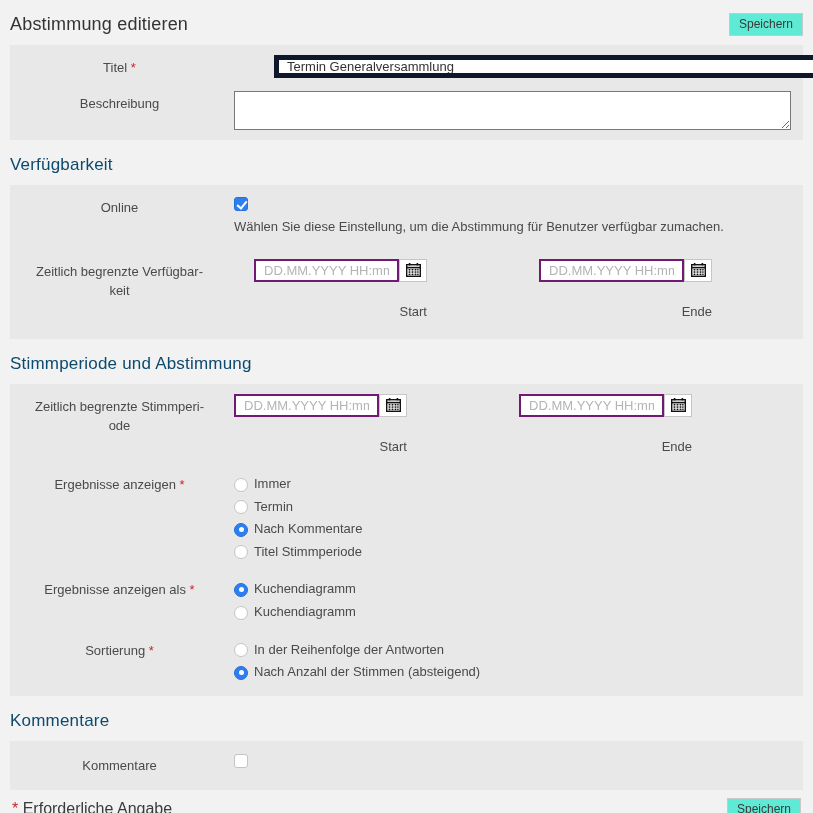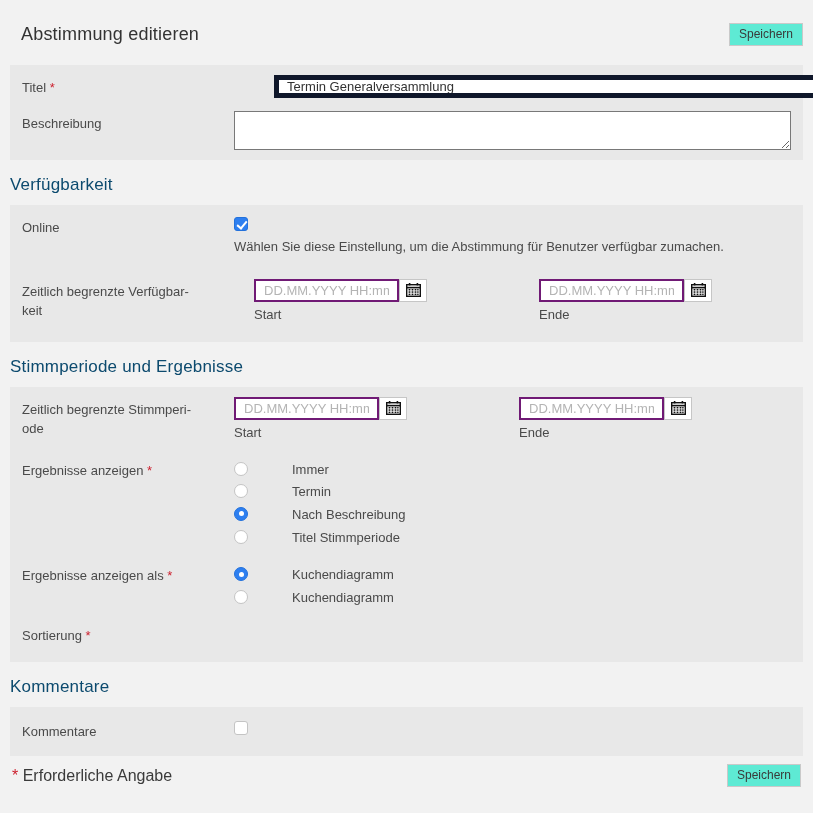--- a/index.html
+++ b/index.html
@@ -11,39 +11,39 @@
     font-size: 13px;
     color: #4a4a4a;
     overflow: hidden;
   }
   .page { padding: 0 10px; }
 
   .topbar {
     display: flex; justify-content: space-between; align-items: center;
     padding: 13px 0 9px 0;
   }
-  .page-title { font-size: 18px; font-weight: 400; color: #333; margin: 11px; letter-spacing: 0.2px; }
+  .page-title { font-size: 18px; font-weight: 400; color: #333; margin: 0; letter-spacing: 0.2px; }
 
   .btn {
     background: #5eead4; border: 1px solid #c9c9c9; color: #3a3a3a;
     font-family: "Liberation Sans", sans-serif; font-size: 12px;
     padding: 4px 9px; cursor: pointer; line-height: 1.1;
   }
 
   .panel { background: #e8e8e8; padding: 10px 12px; }
 
   .section-heading {
     font-size: 17px; font-weight: 400; color: #0c4a6e;
     margin: 15px 0 10px 0; letter-spacing: 0.2px;
   }
 
   .row { display: flex; align-items: flex-start; }
   .row + .row { margin-top: 14px; }
   .lbl {
-    flex: none; width: 195px; text-align: left;
+    flex: none; width: 195px; text-align: center;
     padding-top: 4px; white-space: pre-line; line-height: 1.45;
   }
   .ctl { flex: 1; margin-left: 17px; min-width: 0; }
 
   .req { color: #cc1f2d; }
 
   input.text {
     width: 100%; height: 23px; border: 5px solid #0f172a; background: #fff;
     padding: 2px 8px; font-family: inherit; font-size: 13px; color: #333; margin-left: 40px;
   }
@@ -60,38 +60,38 @@
   input.date {
     width: 145px; height: 23px; border: 2px solid #701a75; background: #fff;
     padding: 2px 8px; font-family: inherit; font-size: 13px; color: #333;
   }
   input::placeholder { color: #b4b4b4; opacity: 1; }
   .cal-btn {
     width: 28px; height: 23px; border: 1px solid #c6c6c6; background: #fff;
     display: flex; align-items: center; justify-content: center;
     padding: 0; cursor: pointer;
   }
-  .date-sub { margin-top: 5px; }
+  .date-sub { margin-top: 22px; text-align: right; }
 
   .checkbox {
     display: inline-block; width: 14px; height: 14px; position: relative;
     border-radius: 3px; vertical-align: middle; cursor: pointer;
   }
   .checkbox.checked { background: #2d7ff0; border: 1px solid #2371db; }
   .checkbox.checked::after {
     content: ""; position: absolute; left: 4px; top: 1px;
     width: 4px; height: 8px;
     border-right: 2px solid #fff; border-bottom: 2px solid #fff;
     transform: rotate(40deg);
   }
   .checkbox.unchecked { background: #fff; border: 1px solid #c4c4c4; }
 
   .help-text { margin-top: 7px; line-height: 1.4; }
 
-  .opt-row { display: flex; align-items: flex-start; gap: 38px; }
+  .opt-row { display: flex; align-items: flex-end; }
   .opt-row + .opt-row { margin-top: 7px; }
   .radio {
     flex: none; display: inline-block; width: 14px; height: 14px;
     border-radius: 50%; margin-right: 6px; position: relative; cursor: pointer;
   }
   .radio.unchecked { background: #fff; border: 1px solid #c4c4c4; }
   .radio.checked { background: #2d7ff0; border: 1px solid #2371db; }
   .radio.checked::after {
     content: ""; position: absolute; width: 5px; height: 5px; border-radius: 50%;
     background: #fff; left: 3.5px; top: 3.5px;
@@ -207,21 +207,21 @@
                 </svg>
               </button>
             </div>
             <div class="date-sub">Ende</div>
           </div>
         </div>
       </div>
     </div>
   </div>
 
-  <h2 class="section-heading">Stimmperiode und Ergebnisse</h2>
+  <h2 class="section-heading">Stimmperiode und Abstimmung</h2>
   <div class="panel p3 panel-gap">
     <div class="row group-row">
       <div class="lbl">Zeitlich begrenzte Stimmperi-
 ode</div>
       <div class="ctl">
         <div class="date-pair">
           <div class="date-group">
             <div class="date-field">
               <input class="date" type="text" placeholder="DD.MM.YYYY HH:mm" style="">
               <button class="cal-btn">
@@ -287,21 +287,21 @@
         <div class="opt-row">
           <span class="radio unchecked"></span>
           <span class="opt-label">Immer</span>
         </div>
         <div class="opt-row">
           <span class="radio unchecked"></span>
           <span class="opt-label">Termin</span>
         </div>
         <div class="opt-row">
           <span class="radio checked"></span>
-          <span class="opt-label">Nach Beschreibung</span>
+          <span class="opt-label">Nach Kommentare</span>
         </div>
         <div class="opt-row">
           <span class="radio unchecked"></span>
           <span class="opt-label">Titel Stimmperiode</span>
         </div>
       </div>
     </div>
 
     <div class="row group-row radio-group-row">
       <div class="lbl"><span>Ergebnisse anzeigen als</span> <span class="req">*</span></div>
@@ -312,20 +312,30 @@
         </div>
         <div class="opt-row">
           <span class="radio unchecked"></span>
           <span class="opt-label">Kuchendiagramm</span>
         </div>
       </div>
     </div>
 
     <div class="row group-row radio-group-row">
       <div class="lbl"><span>Sortierung</span> <span class="req">*</span></div>
+      <div class="ctl">
+        <div class="opt-row">
+          <span class="radio unchecked"></span>
+          <span class="opt-label">In der Reihenfolge der Antworten</span>
+        </div>
+        <div class="opt-row">
+          <span class="radio checked"></span>
+          <span class="opt-label">Nach Anzahl der Stimmen (absteigend)</span>
+        </div>
+      </div>
     </div>
   </div>
 
   <h2 class="section-heading">Kommentare</h2>
   <div class="panel p4 panel-gap">
     <div class="row">
       <div class="lbl">Kommentare</div>
       <div class="ctl">
         <span class="checkbox unchecked"></span>
       </div>

